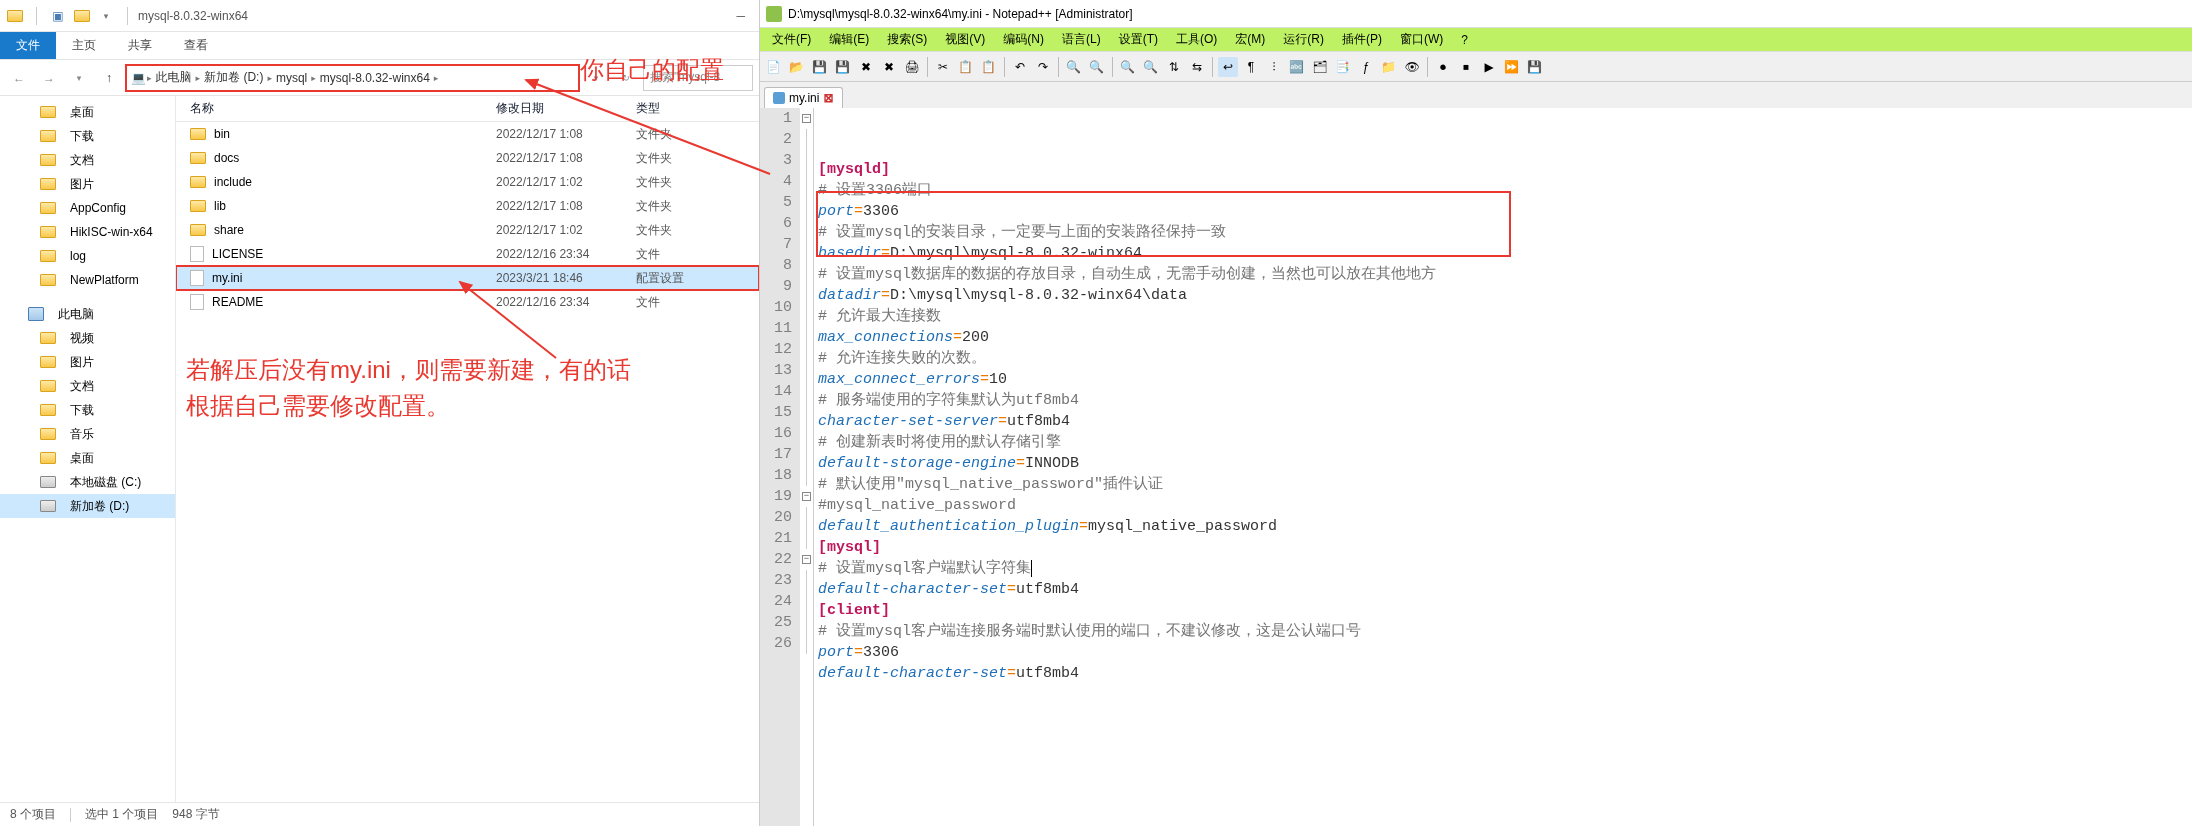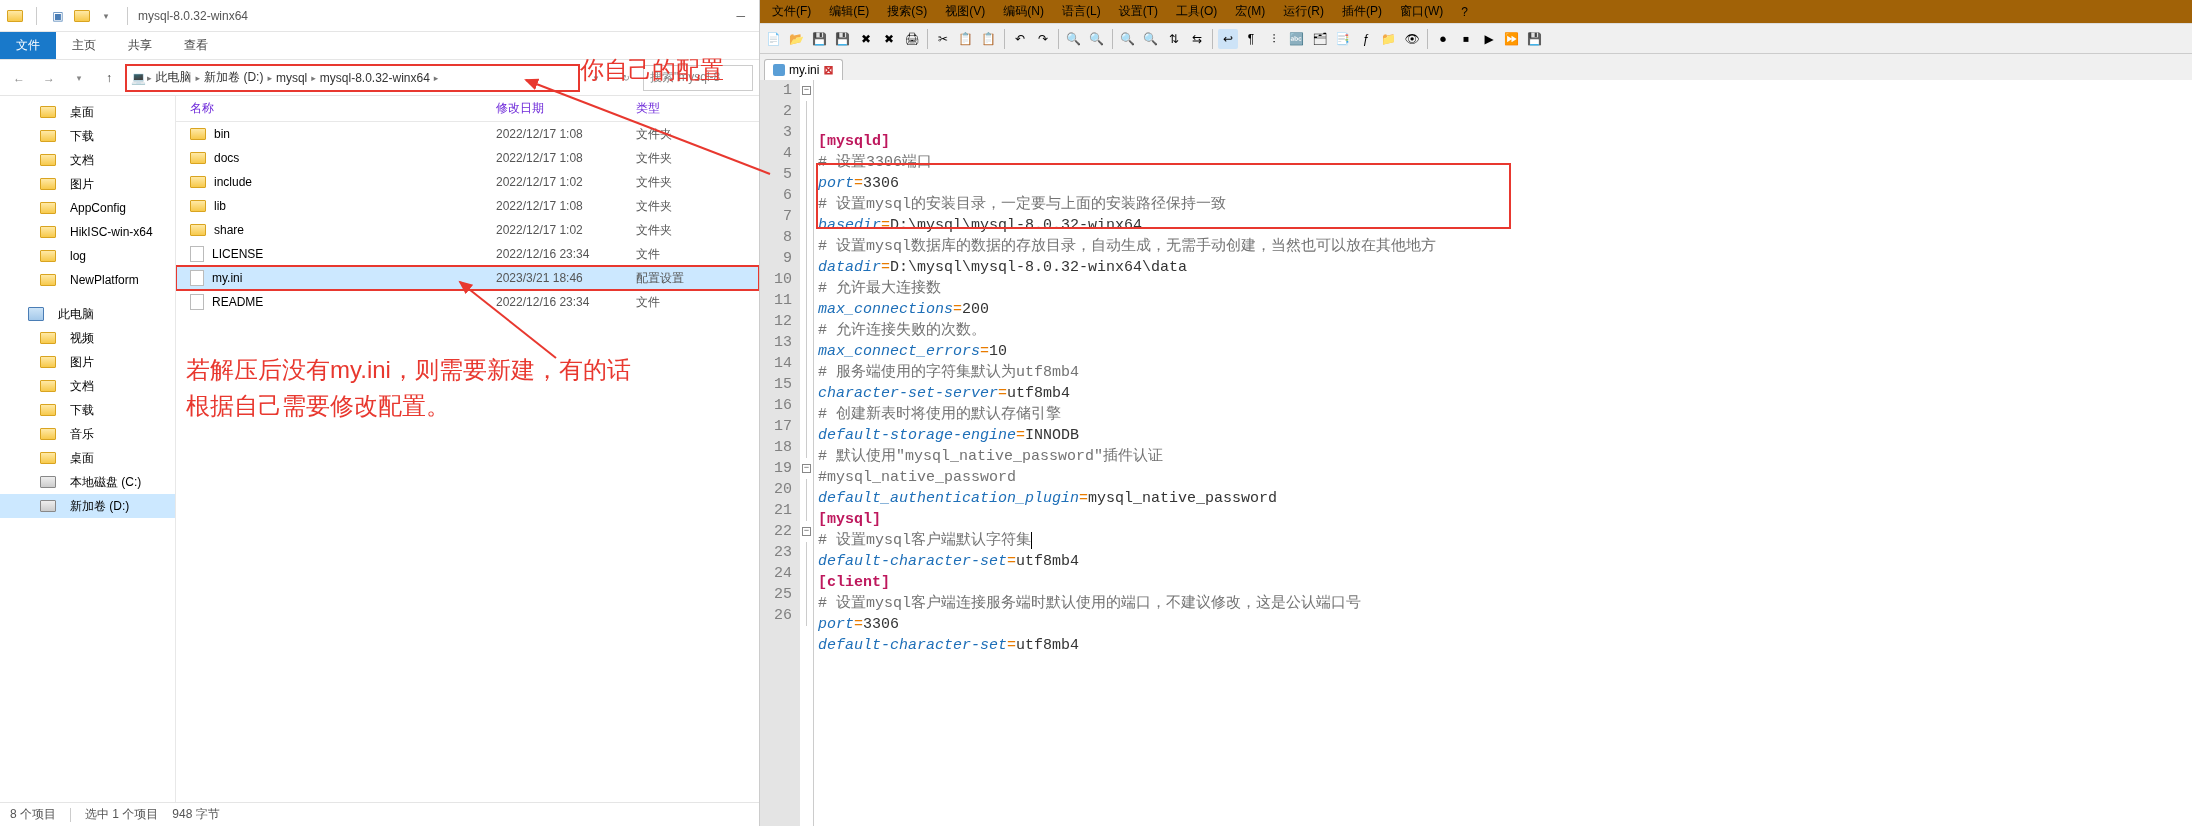--- a/index.html
+++ b/index.html
@@ -25,38 +25,38 @@
 .ex-body { flex: 1; display: flex; overflow: hidden; }
 .tree { width: 176px; border-right: 1px solid #e8e8e8; overflow-y: auto; padding-top: 4px; }
 .tree-item { display: flex; align-items: center; height: 24px; padding-left: 28px; gap: 14px; cursor: pointer; }
 .tree-item.nested { padding-left: 40px; }
 .tree-item.selected { background: #cce8ff; }
 .tree-spacer { height: 10px; }
 .folder-icon { width: 16px; height: 12px; background: linear-gradient(#ffe9a6,#f7c94b); border: 1px solid #d9a420; border-radius: 1px; display: inline-block; }
 .pc-icon { width: 16px; height: 14px; border: 1px solid #4a7db5; background: linear-gradient(#cde4f7,#a5c9ea); display: inline-block; border-radius: 1px; }
 .disk-icon { width: 16px; height: 12px; border: 1px solid #888; background: linear-gradient(#eee,#ccc); display: inline-block; border-radius: 1px; }
 .list-pane { flex: 1; display: flex; flex-direction: column; position: relative; }
-.list-header { display: flex; height: 26px; border-bottom: 1px solid #e8e8e8; align-items: center; color: #6d28d9; }
+.list-header { display: flex; height: 26px; border-bottom: 1px solid #e8e8e8; align-items: center; color: #0f172a; }
 .col-name { width: 320px; padding-left: 14px; }
 .col-date { width: 140px; font-family: Liberation Serif, serif; }
 .col-type { width: 100px; }
 .list-rows { flex: 1; overflow: auto; position: relative; }
 .list-row { display: flex; height: 24px; align-items: center; cursor: pointer; }
 .list-row.selected { background: #cce8ff; outline: 2px solid #e8382f; outline-offset: -1px; }
 .list-row .cell-name { width: 320px; padding-left: 14px; display: flex; align-items: center; gap: 8px; }
 .list-row .cell-date { width: 140px; color: #555; }
 .list-row .cell-type { width: 100px; color: #555; }
 .file-icon { width: 14px; height: 16px; border: 1px solid #bbb; background: #fff; display: inline-block; }
 .annotation-text { color: #e8382f; font-size: 24px; position: absolute; line-height: 1.5; font-weight: 400; pointer-events: none; }
 .status-bar { height: 24px; border-top: 1px solid #e5e5e5; display: flex; align-items: center; padding: 0 10px; gap: 14px; color: #555; }
 .status-sep { width: 1px; height: 14px; background: #ccc; }
 .npp { flex: 1; display: flex; flex-direction: column; background: #f0f0f0; }
 .npp-title { height: 28px; background: #fff; display: flex; align-items: center; padding: 0 6px; gap: 6px; border-bottom: 1px solid #ddd; }
 .npp-title .np-icon { width: 16px; height: 16px; background: #8fc14d; border-radius: 2px; display: inline-block; }
-.npp-menu { height: 24px; background: #a16207; display: flex; align-items: center; padding: 8px 4px; gap: 2px; border-bottom: 1px solid #ddd; }
+.npp-menu { height: 24px; background: #bef264; display: flex; align-items: center; padding: 8px 4px; gap: 2px; border-bottom: 1px solid #ddd; }
 .npp-menu-item { padding: 2px 8px; cursor: pointer; }
 .npp-toolbar { height: 30px; background: #f0f0f0; display: flex; align-items: center; padding: 0 4px; gap: 3px; border-bottom: 1px solid #ccc; }
 .tb-icon { width: 20px; height: 20px; display: flex; align-items: center; justify-content: center; border-radius: 2px; cursor: pointer; }
 .tb-sep { width: 1px; height: 20px; background: #bbb; margin: 0 2px; }
 .npp-tabs { height: 26px; background: #f0f0f0; display: flex; align-items: flex-end; padding: 0 4px; }
 .npp-tab { background: #fff; border: 1px solid #bbb; border-bottom: none; padding: 3px 8px; display: flex; align-items: center; gap: 4px; border-radius: 3px 3px 0 0; }
 .npp-tab .tab-close { color: #c33; font-weight: bold; cursor: pointer; }
 .editor { flex: 1; background: #fff; display: flex; font-family: "Courier New", monospace; font-size: 15px; overflow: auto; }
 .gutter { background: #e4e4e4; color: #808080; text-align: right; padding: 0 8px 0 14px; user-select: none; }
 .gutter-line { height: 21px; line-height: 21px; }
@@ -297,20 +297,24 @@
     <defs>
         <marker id="ah2" markerWidth="8" markerHeight="8" refX="6" refY="3" orient="auto">
           <path d="M0,0 L7,3 L0,6 Z" fill="#e8382f"></path>
         </marker>
       </defs>
     <line x1="250" y1="100" x2="6" y2="6" stroke="#e8382f" stroke-width="2" marker-end="url(#ah2)"></line>
   </svg>
 </div>
 
 <div class="npp">
+  <div class="npp-title">
+    <span class="np-icon"></span>
+    <span>D:\mysql\mysql-8.0.32-winx64\my.ini - Notepad++ [Administrator]</span>
+  </div>
   <div class="npp-menu" id="npp-menu">
       <div class="npp-menu-item">文件(F)</div>
       <div class="npp-menu-item">编辑(E)</div>
       <div class="npp-menu-item">搜索(S)</div>
       <div class="npp-menu-item">视图(V)</div>
       <div class="npp-menu-item">编码(N)</div>
       <div class="npp-menu-item">语言(L)</div>
       <div class="npp-menu-item">设置(T)</div>
       <div class="npp-menu-item">工具(O)</div>
       <div class="npp-menu-item">宏(M)</div>

